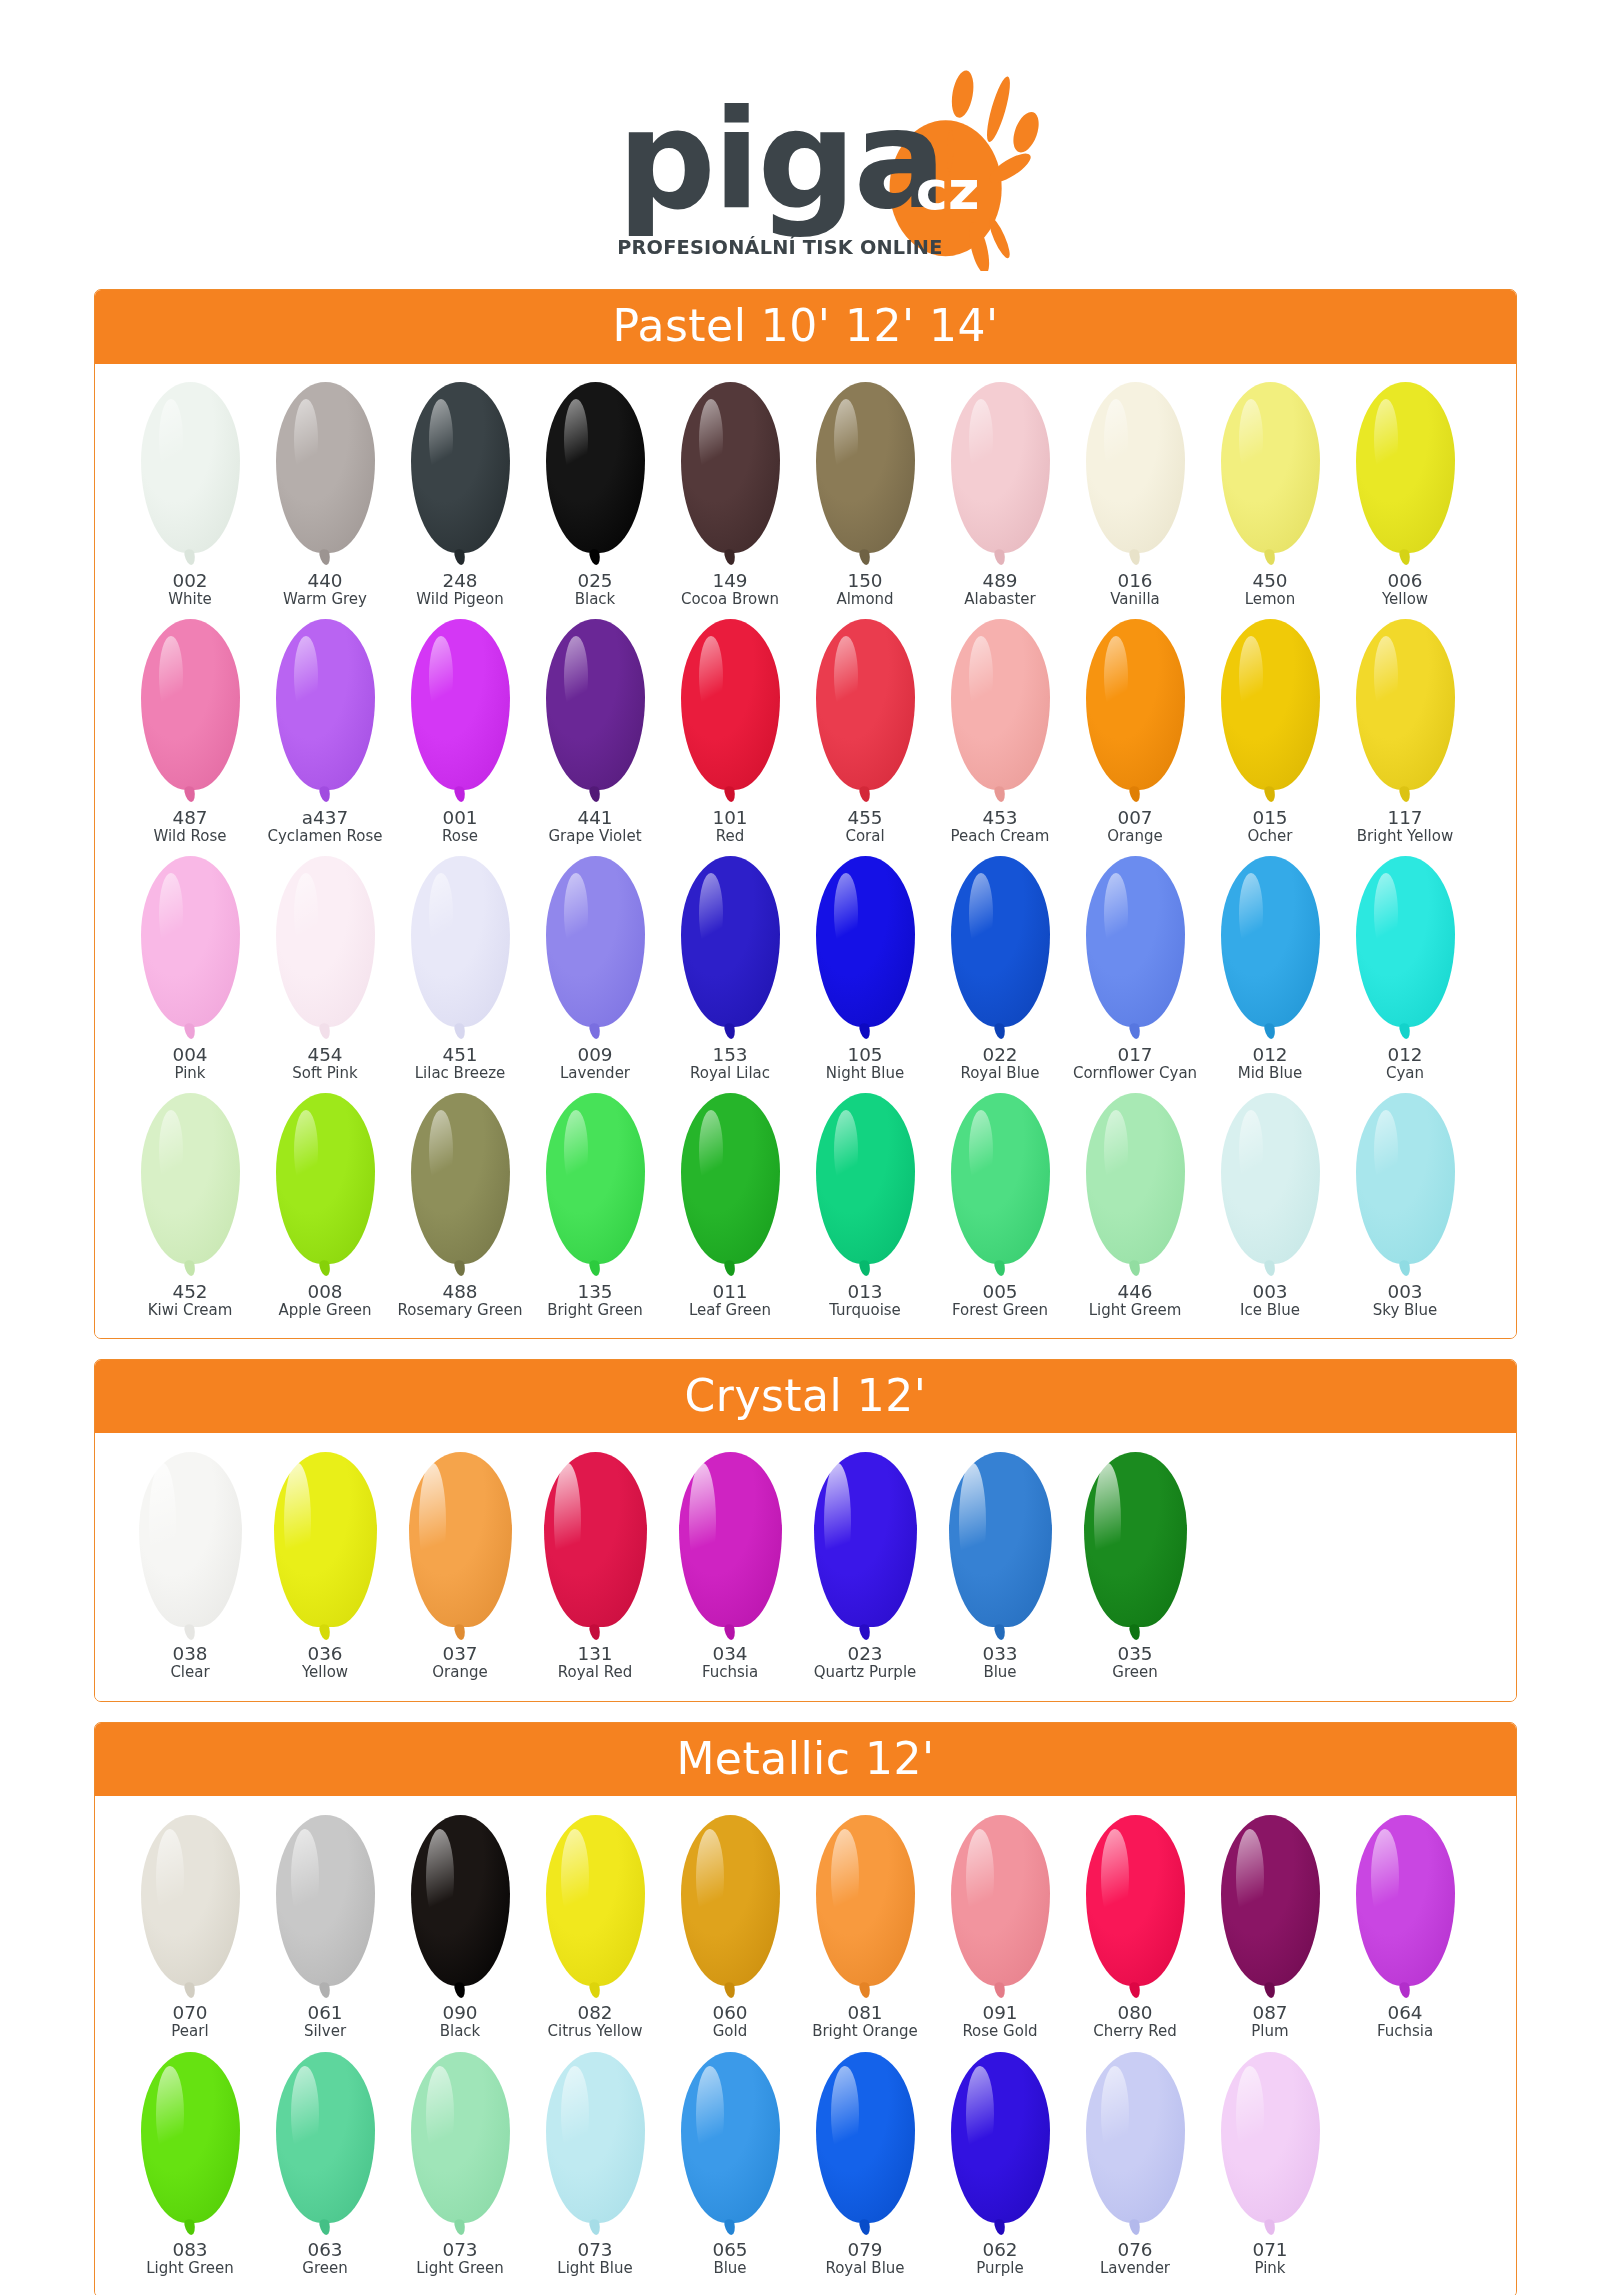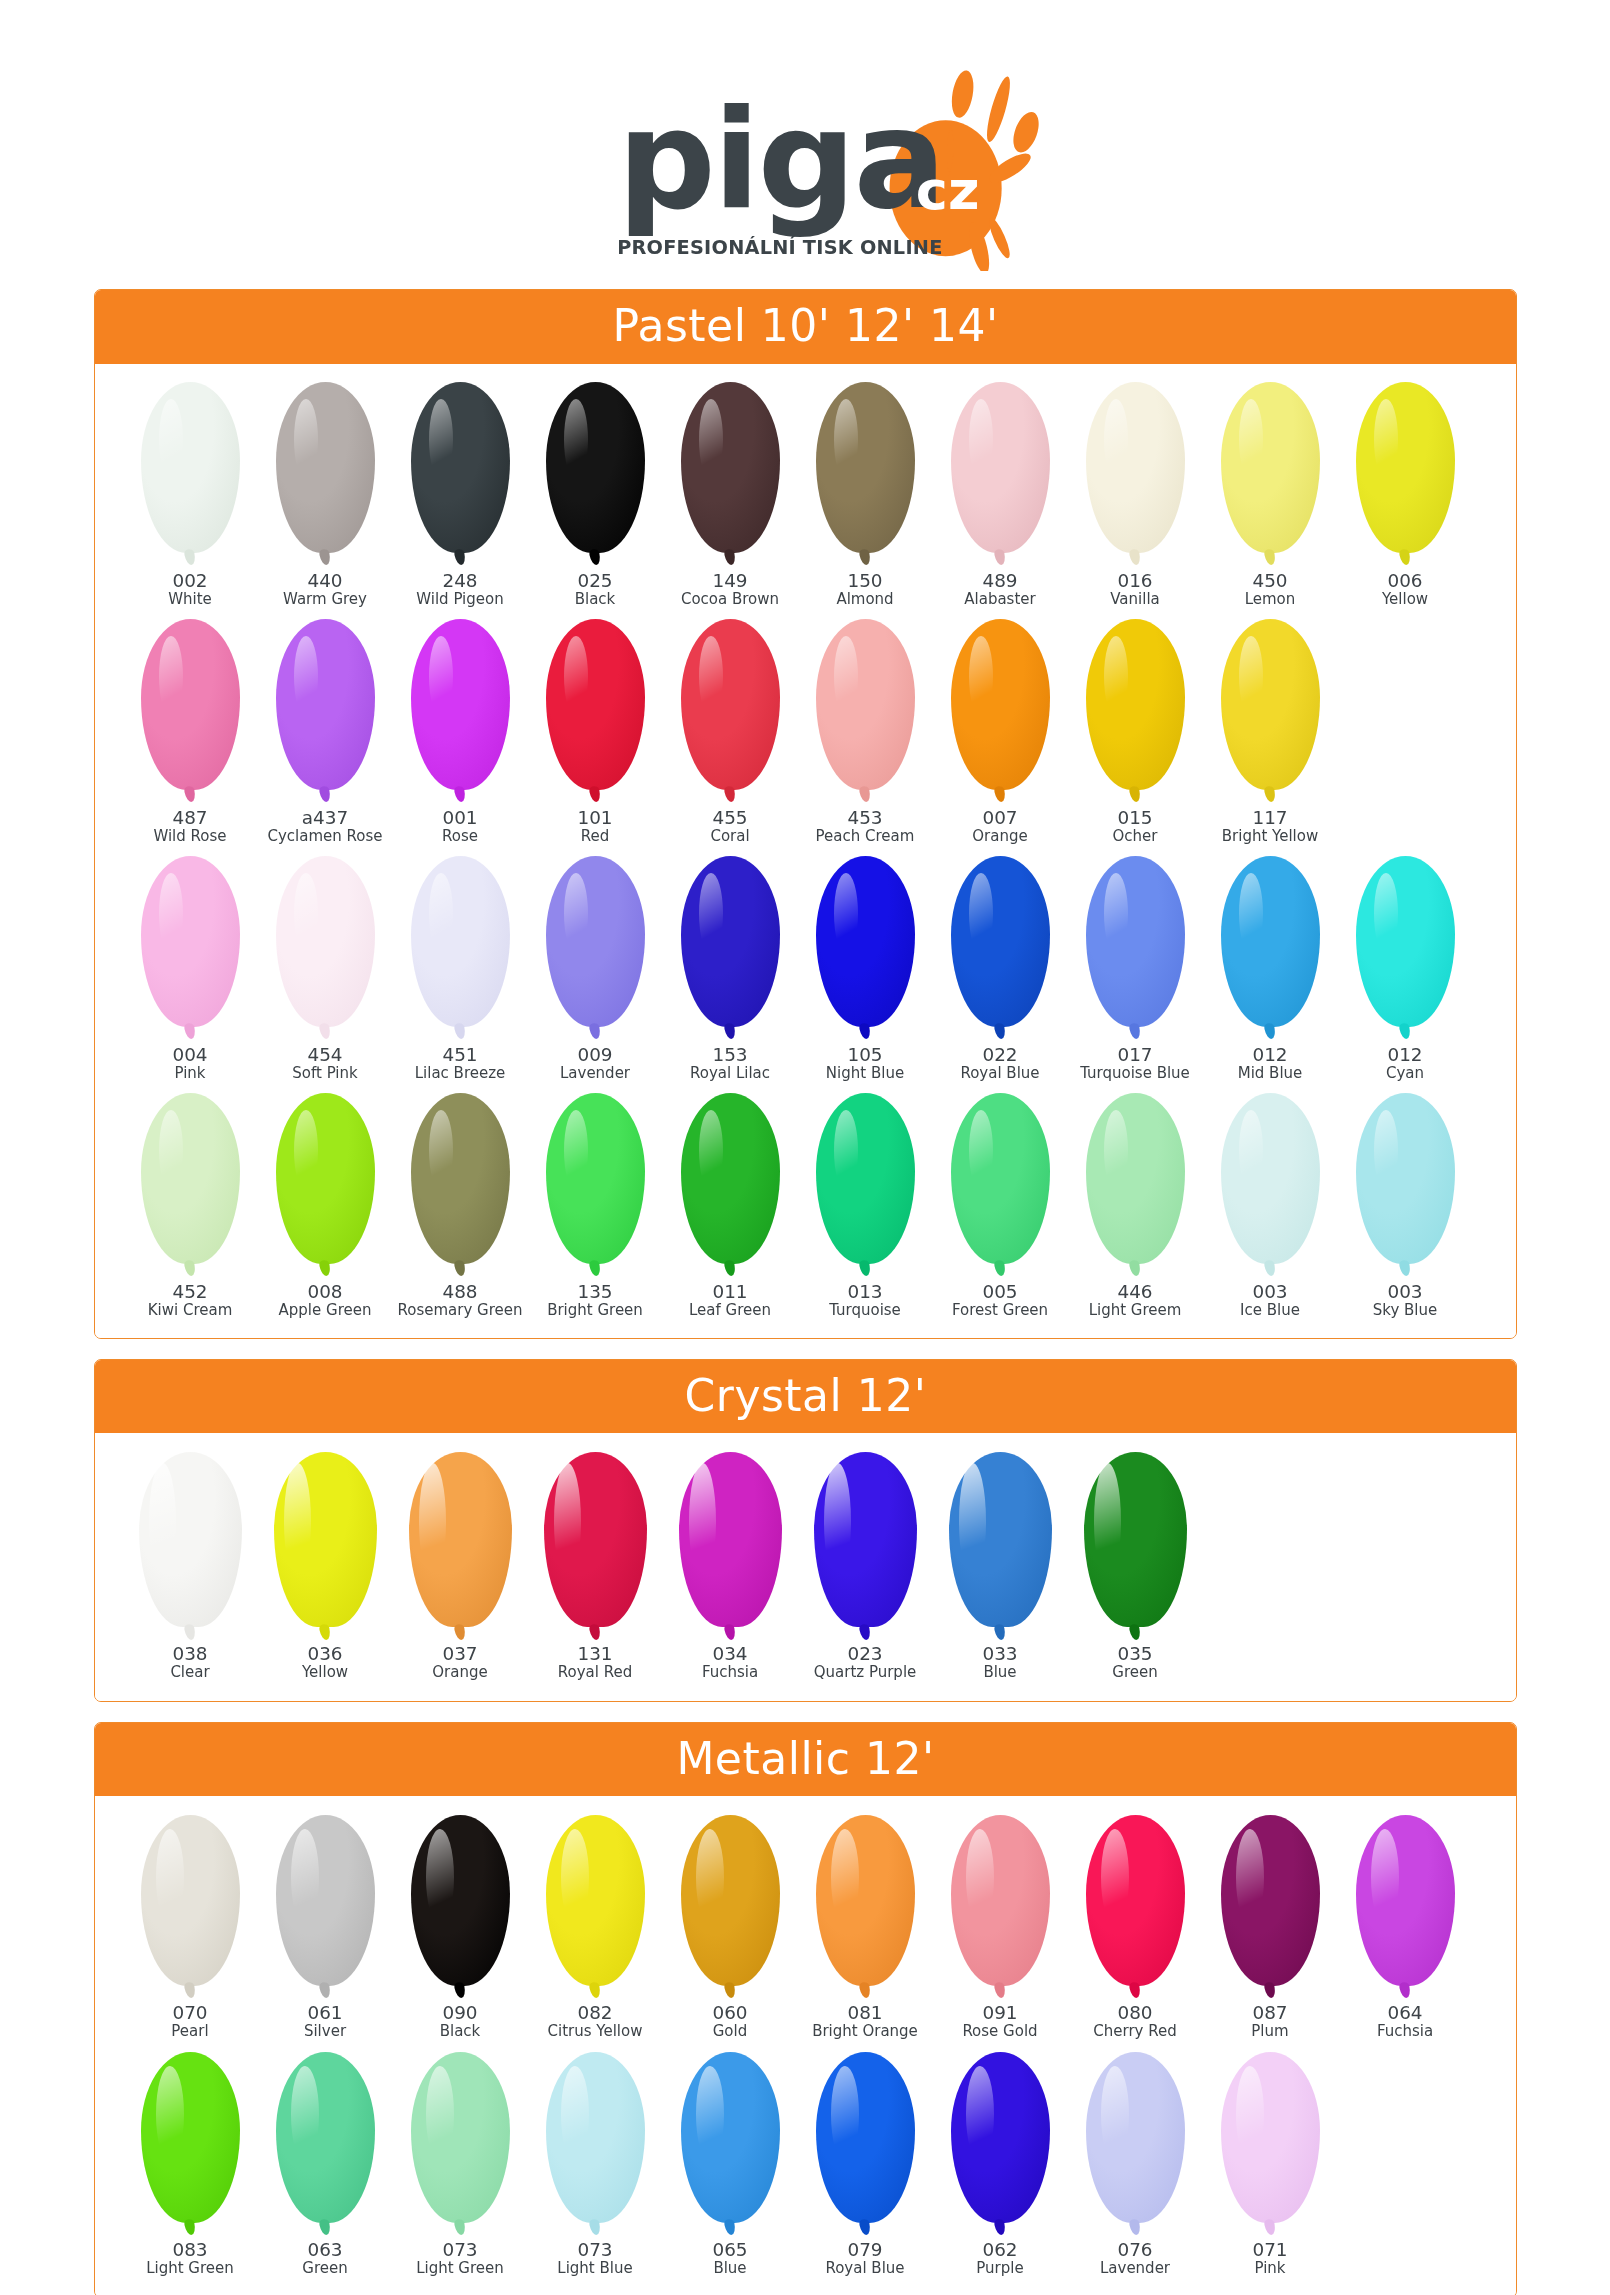--- a/index.html
+++ b/index.html
@@ -242,20 +242,29 @@
               <div class="balloon">
                 <div class="body" style="background:radial-gradient(ellipse at 34% 26%, #d437f5 0%, #d437f5 42%, #bf22e0 100%);"></div>
                 <div class="shine"></div>
                 <div class="knot" style="background:#bf22e0;"></div>
               </div>
               <div class="code">001</div>
               <div class="cname">Rose</div>
             </div>
             <div class="bcell">
               <div class="balloon">
+                <div class="body" style="background:radial-gradient(ellipse at 34% 26%, #6a2796 0%, #6a2796 42%, #521a77 100%);"></div>
+                <div class="shine"></div>
+                <div class="knot" style="background:#521a77;"></div>
+              </div>
+              <div class="code">441</div>
+              <div class="cname">Grape Violet</div>
+            </div>
+            <div class="bcell">
+              <div class="balloon">
                 <div class="body" style="background:radial-gradient(ellipse at 34% 26%, #ea1c3d 0%, #ea1c3d 42%, #cf0f2c 100%);"></div>
                 <div class="shine"></div>
                 <div class="knot" style="background:#cf0f2c;"></div>
               </div>
               <div class="code">101</div>
               <div class="cname">Red</div>
             </div>
             <div class="bcell">
               <div class="balloon">
                 <div class="body" style="background:radial-gradient(ellipse at 34% 26%, #ea3c4e 0%, #ea3c4e 42%, #d32839 100%);"></div>
@@ -366,21 +375,21 @@
               <div class="code">022</div>
               <div class="cname">Royal Blue</div>
             </div>
             <div class="bcell">
               <div class="balloon">
                 <div class="body" style="background:radial-gradient(ellipse at 34% 26%, #6b8cef 0%, #6b8cef 42%, #5777e0 100%);"></div>
                 <div class="shine"></div>
                 <div class="knot" style="background:#5777e0;"></div>
               </div>
               <div class="code">017</div>
-              <div class="cname">Turquoise Blue</div>
+              <div class="cname">Cornflower Cyan</div>
             </div>
             <div class="bcell">
               <div class="balloon">
                 <div class="body" style="background:radial-gradient(ellipse at 34% 26%, #34aae8 0%, #34aae8 42%, #1f93d2 100%);"></div>
                 <div class="shine"></div>
                 <div class="knot" style="background:#1f93d2;"></div>
               </div>
               <div class="code">012</div>
               <div class="cname">Mid Blue</div>
             </div>

